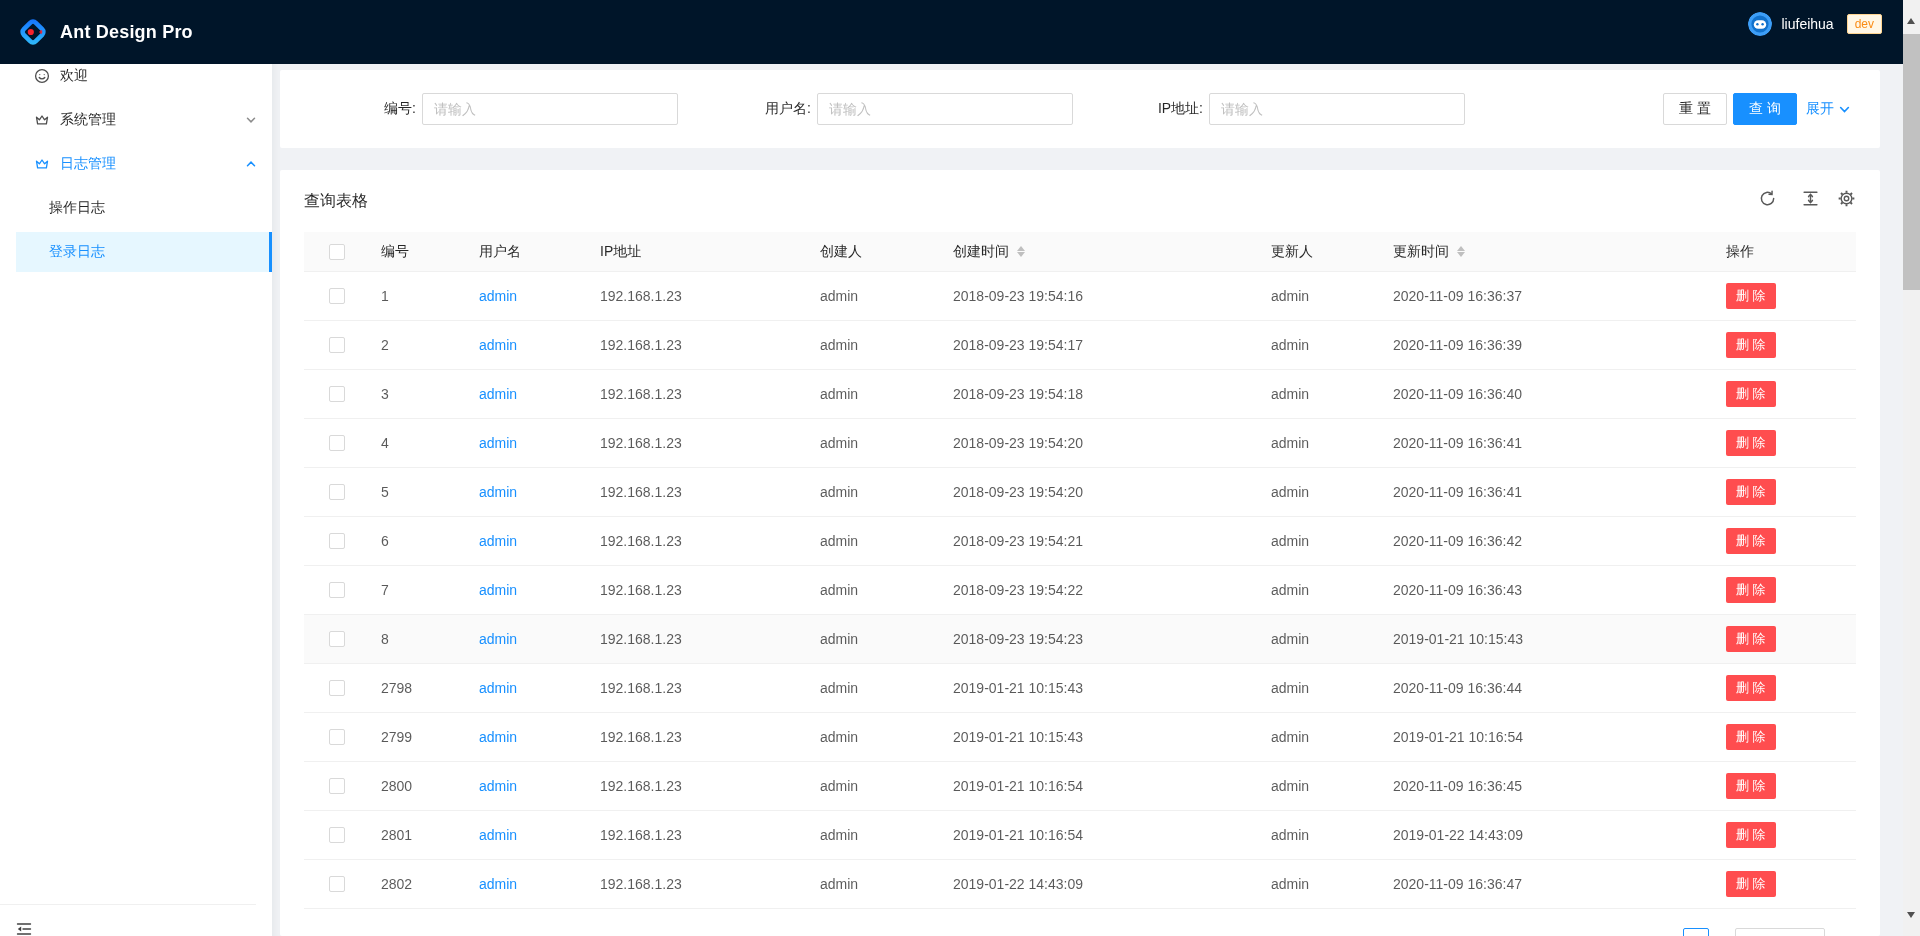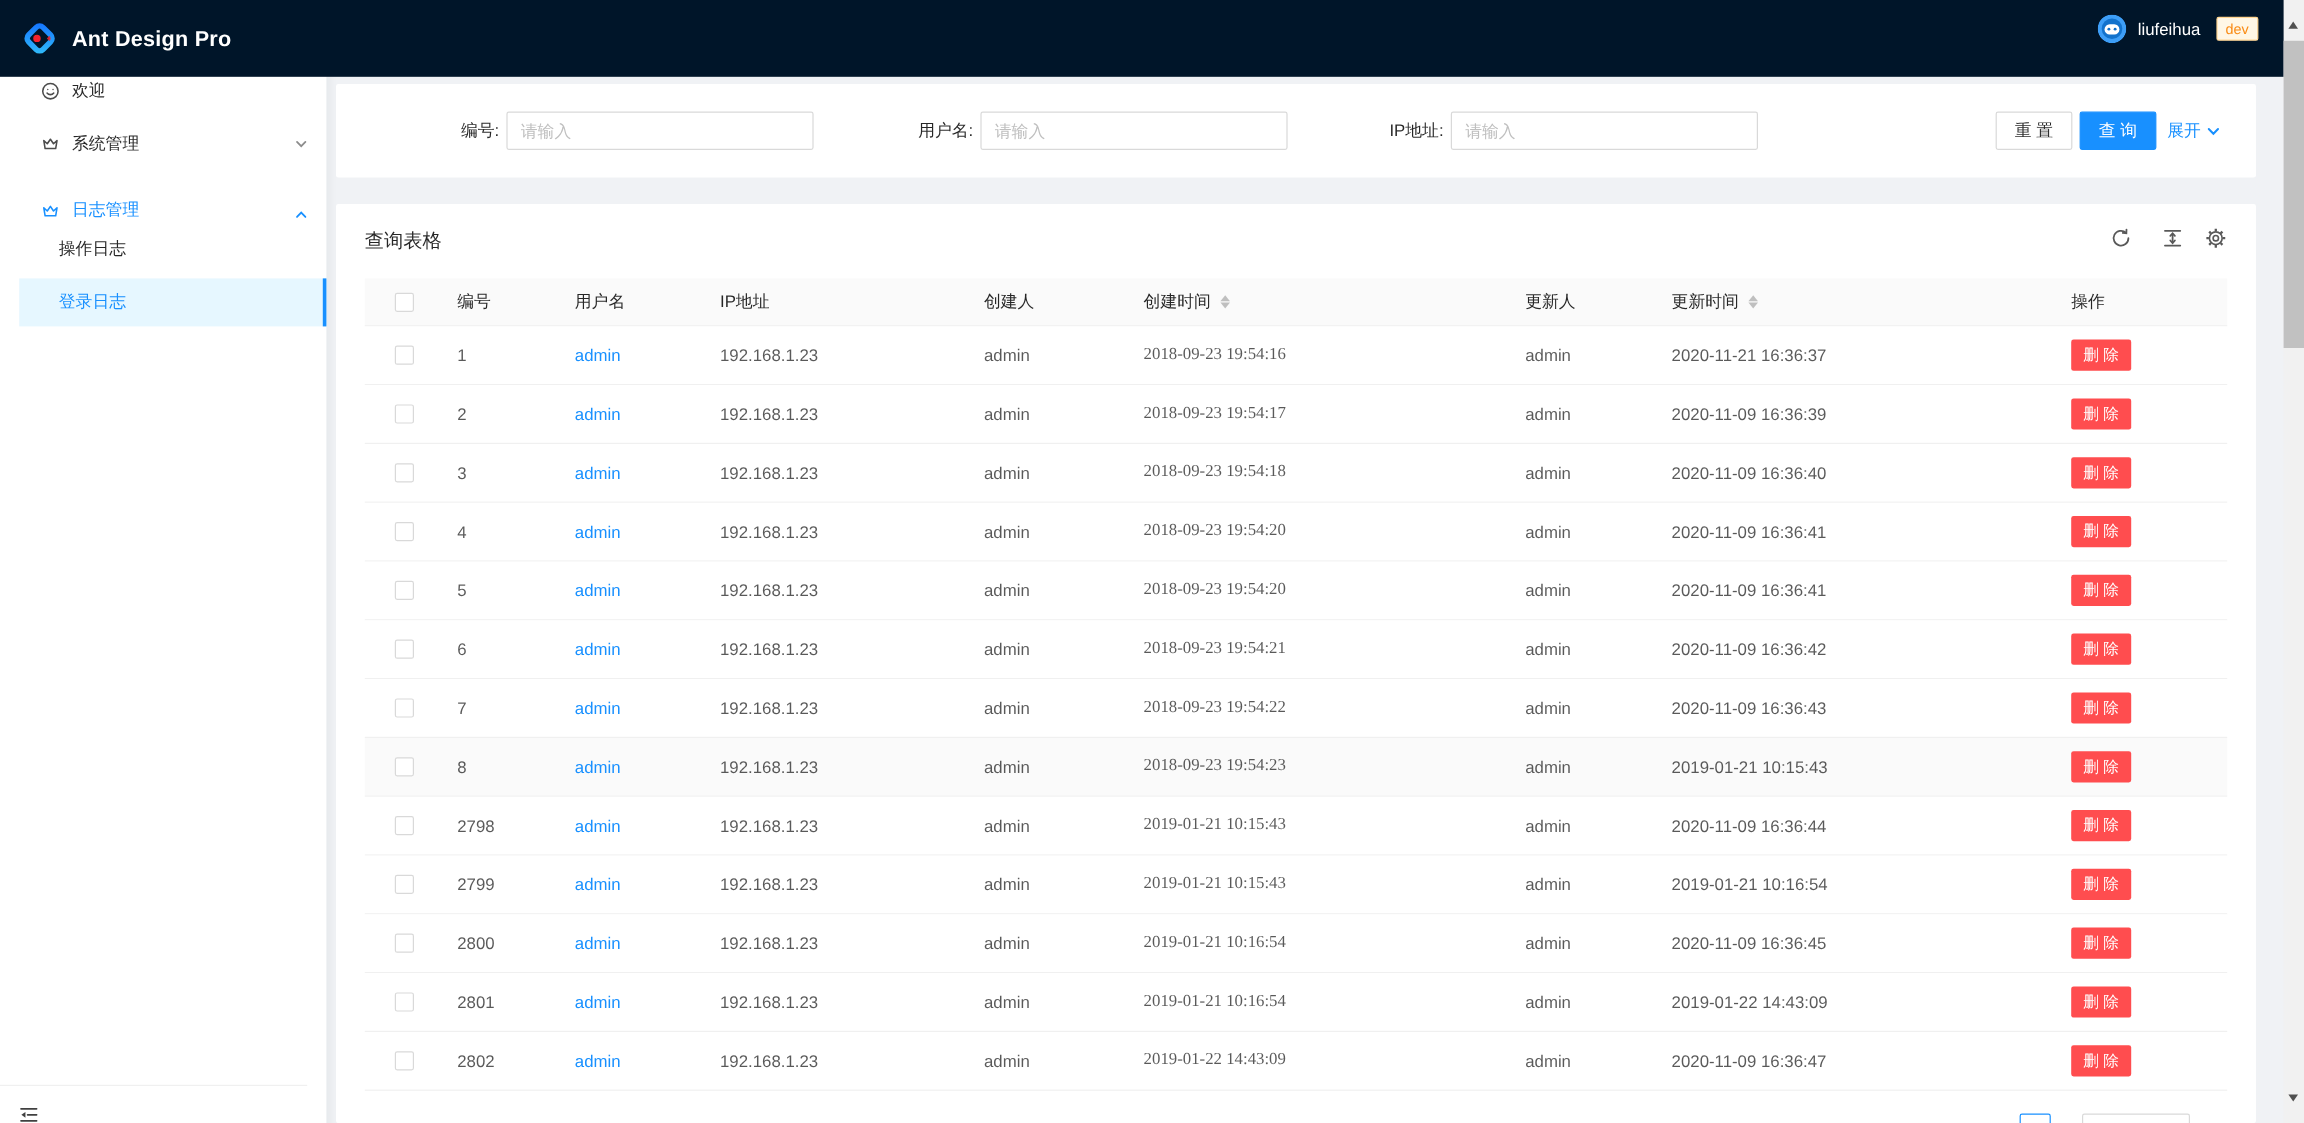--- a/index.html
+++ b/index.html
@@ -14,21 +14,21 @@
   .logo-title{color:#fff;font-size:18px;font-weight:700;letter-spacing:.2px;}
   .header-right{position:absolute;right:38px;top:0;height:48px;display:flex;align-items:center;}
   .avatar{width:24px;height:24px;border-radius:50%;overflow:hidden;flex:0 0 auto;}
   .username{color:#fff;margin-left:9px;}
   .env-tag{margin-left:13px;background:#fff7e6;border:1px solid #ffd591;color:#fa8c16;font-size:12px;line-height:18px;padding:0 7px;border-radius:2px;}
   
   .sidebar{position:absolute;top:48px;left:0;width:256px;height:904px;background:#fff;box-shadow:2px 0 8px rgba(29,35,41,.05);z-index:5;padding-left:16px;}
   .menu{padding-top:4px;}
   .menu-item{height:40px;margin:4px 0;display:flex;align-items:center;padding:0 16px 0 18px;color:rgba(0,0,0,.85);position:relative;cursor:pointer;box-sizing:border-box;}
   .menu-item .mi-icon{width:16px;height:16px;margin-right:10px;display:inline-flex;color:rgba(0,0,0,.7);}
-  .menu-item.active-parent{color:var(--primary,#1890ff);align-items:flex-end;}
+  .menu-item.active-parent{color:var(--primary,#1890ff);}
   .menu-item.active-parent .mi-icon{color:var(--primary,#1890ff);}
   .chev{position:absolute;right:16px;display:inline-flex;color:rgba(0,0,0,.45);}
   .menu-item.active-parent .chev{color:var(--primary,#1890ff);}
   .submenu-item{height:40px;margin:4px 0;display:flex;align-items:center;padding-left:33px;cursor:pointer;box-sizing:border-box;color:rgba(0,0,0,.85);}
   .submenu-item.selected{background:var(--selected-bg,#e6f7ff);color:var(--primary,#1890ff);border-right:3px solid var(--primary,#1890ff);}
   .sidebar-footer{position:absolute;bottom:0;left:0;width:256px;height:48px;border-top:1px solid #f0f0f0;display:flex;align-items:center;padding-left:16px;box-sizing:border-box;color:rgba(0,0,0,.75);}
   
   .card{position:absolute;background:#fff;border-radius:2px;}
   .search-card{left:280px;top:70px;width:1600px;height:78px;}
   .table-card{left:280px;top:170px;width:1600px;height:766px;overflow:hidden;}
@@ -47,21 +47,21 @@
   .thead{position:absolute;left:24px;top:62px;width:1552px;height:40px;background:#fafafa;border-bottom:1px solid #f0f0f0;box-sizing:border-box;}
   .tbody{position:absolute;left:24px;top:102px;width:1552px;}
   .t-row{position:relative;height:49px;border-bottom:1px solid #f0f0f0;box-sizing:border-box;background:#fff;}
   .t-row.hl{background:#fafafa;}
   .hcell,.cell{position:absolute;top:50%;transform:translateY(-50%);white-space:nowrap;}
   .hcell{color:rgba(0,0,0,.85);font-weight:500;display:inline-flex;align-items:center;}
   .cell{color:rgba(0,0,0,.65);}
   .link{color:var(--primary,#1890ff);text-decoration:none;cursor:pointer;}
   .cb{position:absolute;left:25px;top:50%;transform:translateY(-50%);width:16px;height:16px;border:1px solid #d9d9d9;border-radius:2px;background:#fff;box-sizing:border-box;cursor:pointer;}
   .c-id{left:66px;margin-left:11px;} .c-user{left:175px;} .c-ip{left:296px;} .c-creator{left:516px;}
-  .c-created{left:649px;font-family:Liberation Serif, serif;} .c-updater{left:967px;} .c-updated{left:1089px;} .c-op{left:1422px;}
+  .c-created{left:649px;} .c-updater{left:967px;} .c-updated{left:1089px;} .c-op{left:1422px;}
   .sorter{display:inline-flex;flex-direction:column;margin-left:8px;gap:1px;}
   .sorter i{width:0;height:0;border-left:4px solid transparent;border-right:4px solid transparent;display:block;}
   .sorter .up{border-bottom:5px solid #bfbfbf;}
   .sorter .down{border-top:5px solid #bfbfbf;}
   .del-btn{position:absolute;left:1422px;top:50%;transform:translateY(-50%);height:26px;padding:0 10px;background:var(--danger,#ff4d4f);color:#fff;border:none;border-radius:2px;font-size:13px;cursor:pointer;font-family:inherit;}
   
   .page-btn{position:absolute;left:1403px;top:758px;width:26px;height:32px;border:1px solid var(--primary,#1890ff);border-radius:2px;background:#fff;color:var(--primary,#1890ff);text-align:center;line-height:30px;box-sizing:border-box;cursor:pointer;}
   .size-select{position:absolute;left:1455px;top:758px;width:90px;height:32px;border:1px solid #d9d9d9;border-radius:2px;background:#fff;box-sizing:border-box;cursor:pointer;}
   
   .scrollbar{position:absolute;right:0;top:0;width:17px;height:936px;background:#f1f1f1;z-index:30;}
@@ -245,21 +245,21 @@
 
   <div class="tbody" id="tbody">
   <div class="t-row">
     <span class="cb"></span>
     <span class="cell c-id">1</span>
     <a class="cell c-user link">admin</a>
     <span class="cell c-ip">192.168.1.23</span>
     <span class="cell c-creator">admin</span>
     <span class="cell c-created">2018-09-23 19:54:16</span>
     <span class="cell c-updater">admin</span>
-    <span class="cell c-updated">2020-11-21 16:36:37</span>
+    <span class="cell c-updated">2020-11-09 16:36:37</span>
     <button class="del-btn">删 除</button>
   </div>
 
   <div class="t-row">
     <span class="cb"></span>
     <span class="cell c-id">2</span>
     <a class="cell c-user link">admin</a>
     <span class="cell c-ip">192.168.1.23</span>
     <span class="cell c-creator">admin</span>
     <span class="cell c-created">2018-09-23 19:54:17</span>

